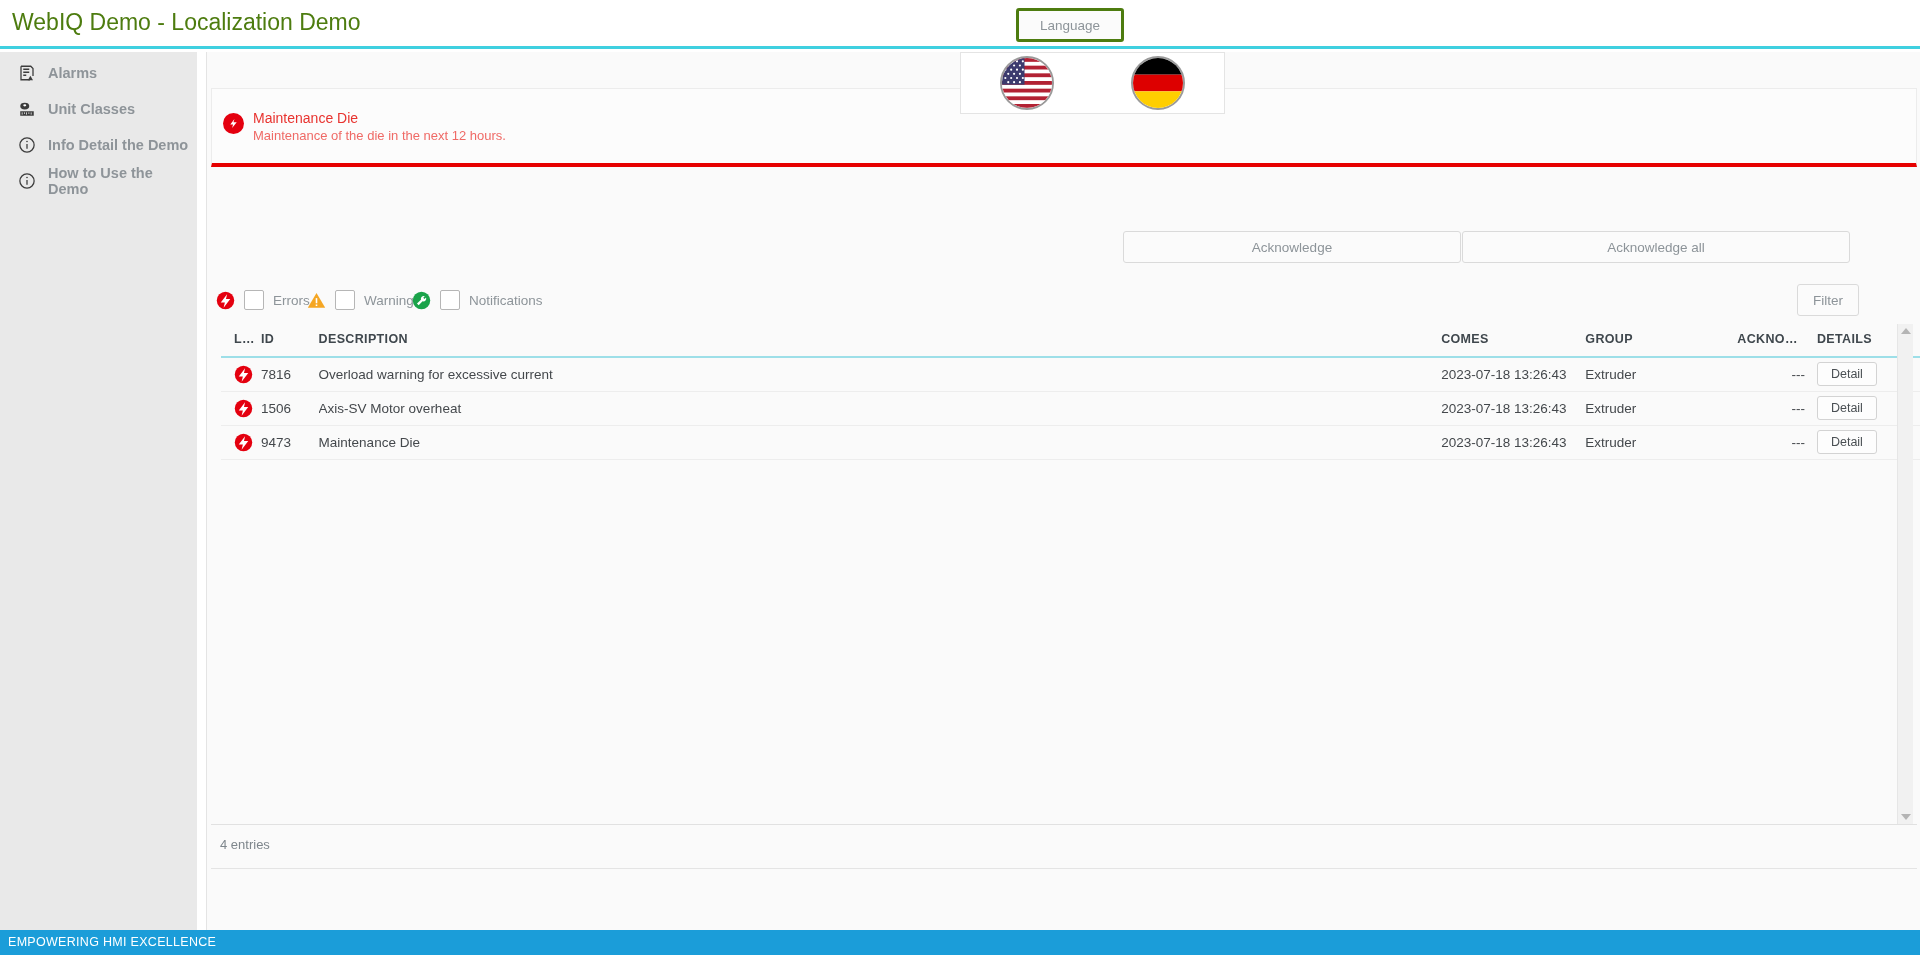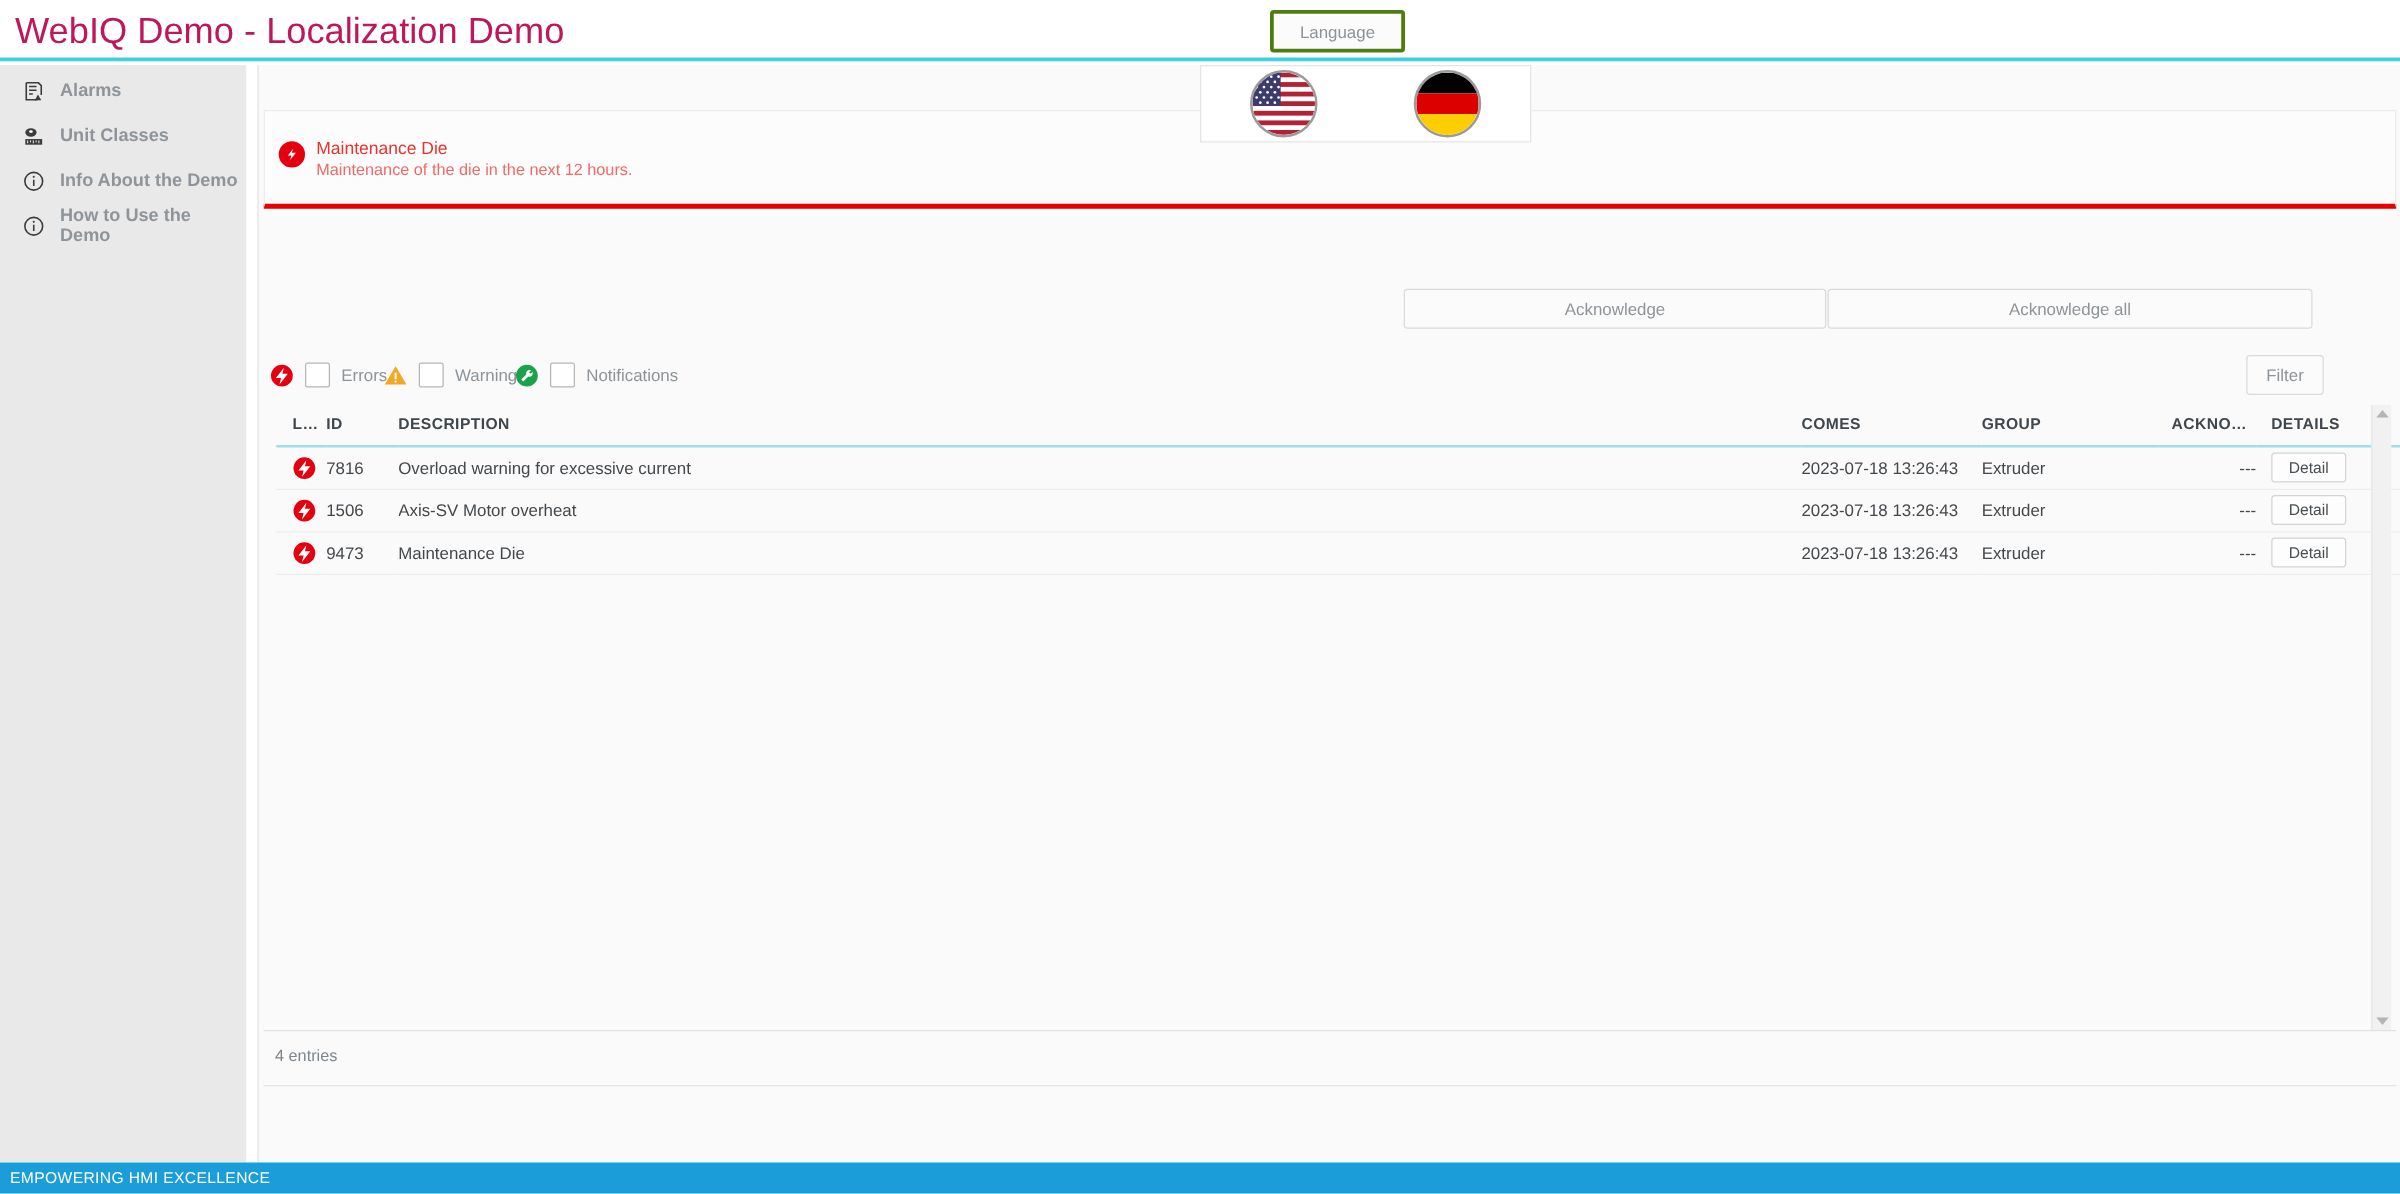--- a/index.html
+++ b/index.html
@@ -12,21 +12,21 @@
   body { position: relative; }
 
   
   #topbar {
     position: absolute; left: 0; top: 0; width: 1920px; height: 49px;
     background: #ffffff;
     border-bottom: 3px solid #3fd0e0;
   }
   #app-title {
     position: absolute; left: 12px; top: 9px;
-    font-size: 29px; color: #be185d; font-weight: 400; white-space: nowrap;
+    font-size: 23px; color: #4d7c0f; font-weight: 400; white-space: nowrap;
   }
   #language-button {
     position: absolute; left: 1016px; top: 8px; width: 108px; height: 34px;
     background: #fbfbfb; border: 3px solid #4d7c0f; border-radius: 3px;
     color: #8d9499; font-size: 13.5px;
     display: flex; align-items: center; justify-content: center;
     cursor: pointer;
   }
 
   
@@ -263,21 +263,21 @@
     <span class="nav-label">Unit Classes</span>
   </div>
   <div class="nav-item">
     <span class="nav-icon">
       <svg viewBox="0 0 24 24" fill="none" stroke="#3c3c3c" stroke-width="1.7">
         <circle cx="12" cy="12" r="9.5"></circle>
         <line x1="12" y1="10.5" x2="12" y2="17"></line>
         <circle cx="12" cy="7.3" r="1.1" fill="#3c3c3c" stroke="none"></circle>
       </svg>
     </span>
-    <span class="nav-label">Info About the Demo</span>
+    <span class="nav-label">Info Detail the Demo</span>
   </div>
   <div class="nav-item">
     <span class="nav-icon">
       <svg viewBox="0 0 24 24" fill="none" stroke="#3c3c3c" stroke-width="1.7">
         <circle cx="12" cy="12" r="9.5"></circle>
         <line x1="12" y1="10.5" x2="12" y2="17"></line>
         <circle cx="12" cy="7.3" r="1.1" fill="#3c3c3c" stroke="none"></circle>
       </svg>
     </span>
     <span class="nav-label">How to Use the Demo</span>

